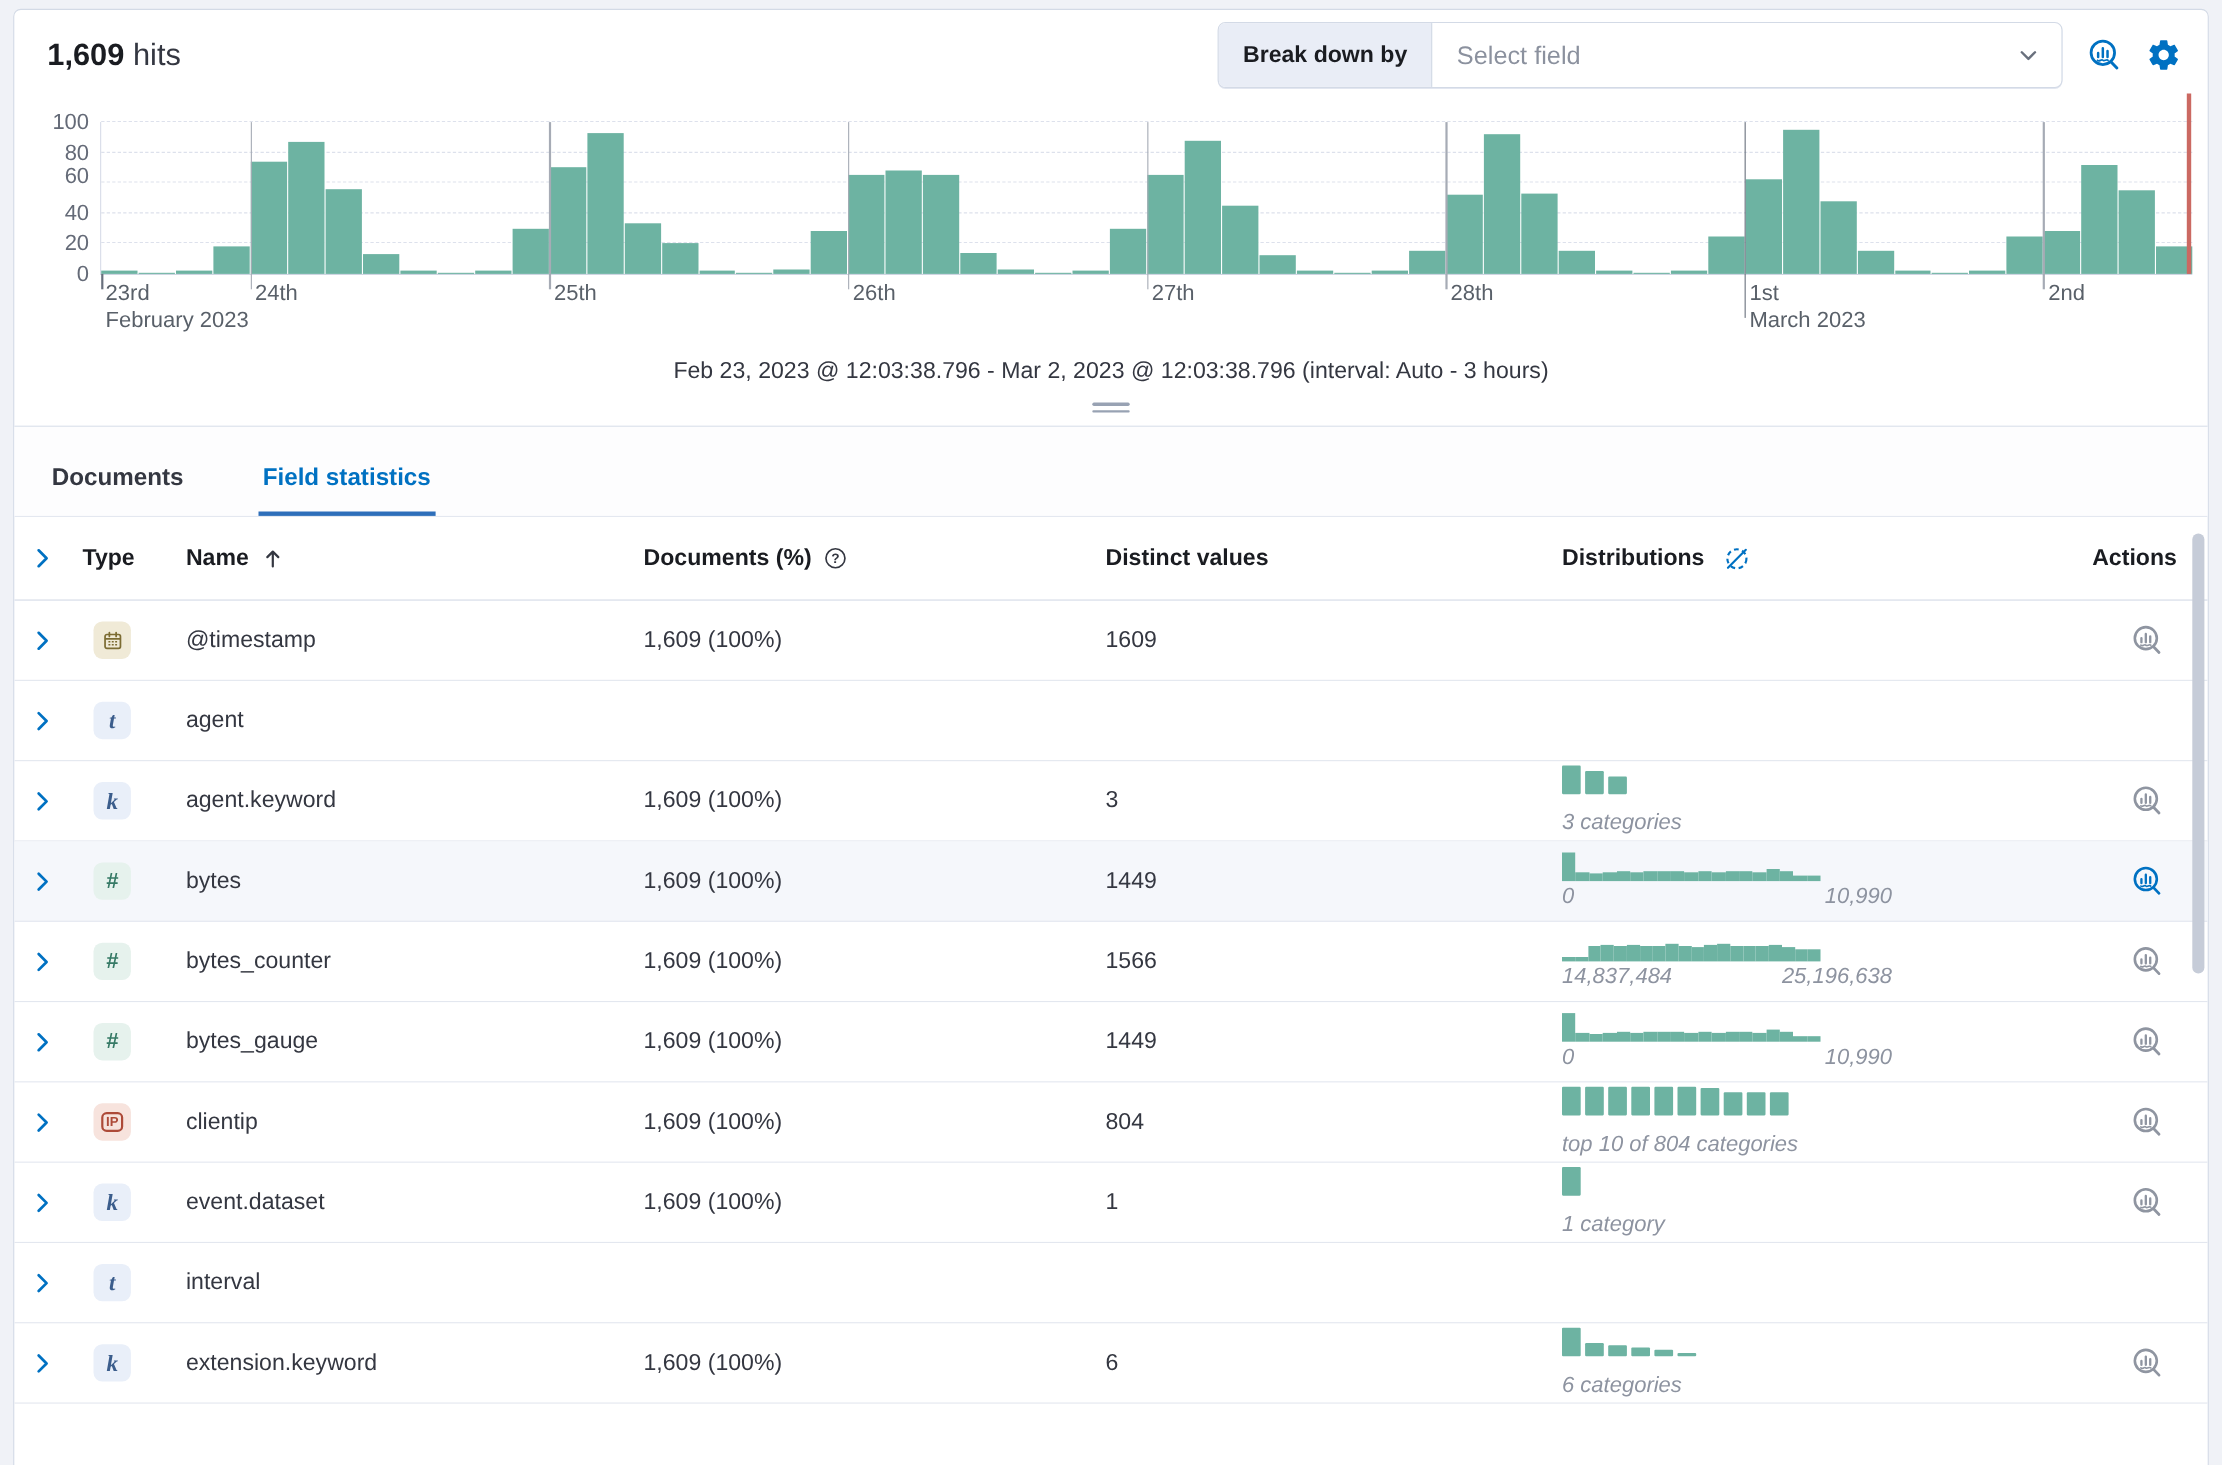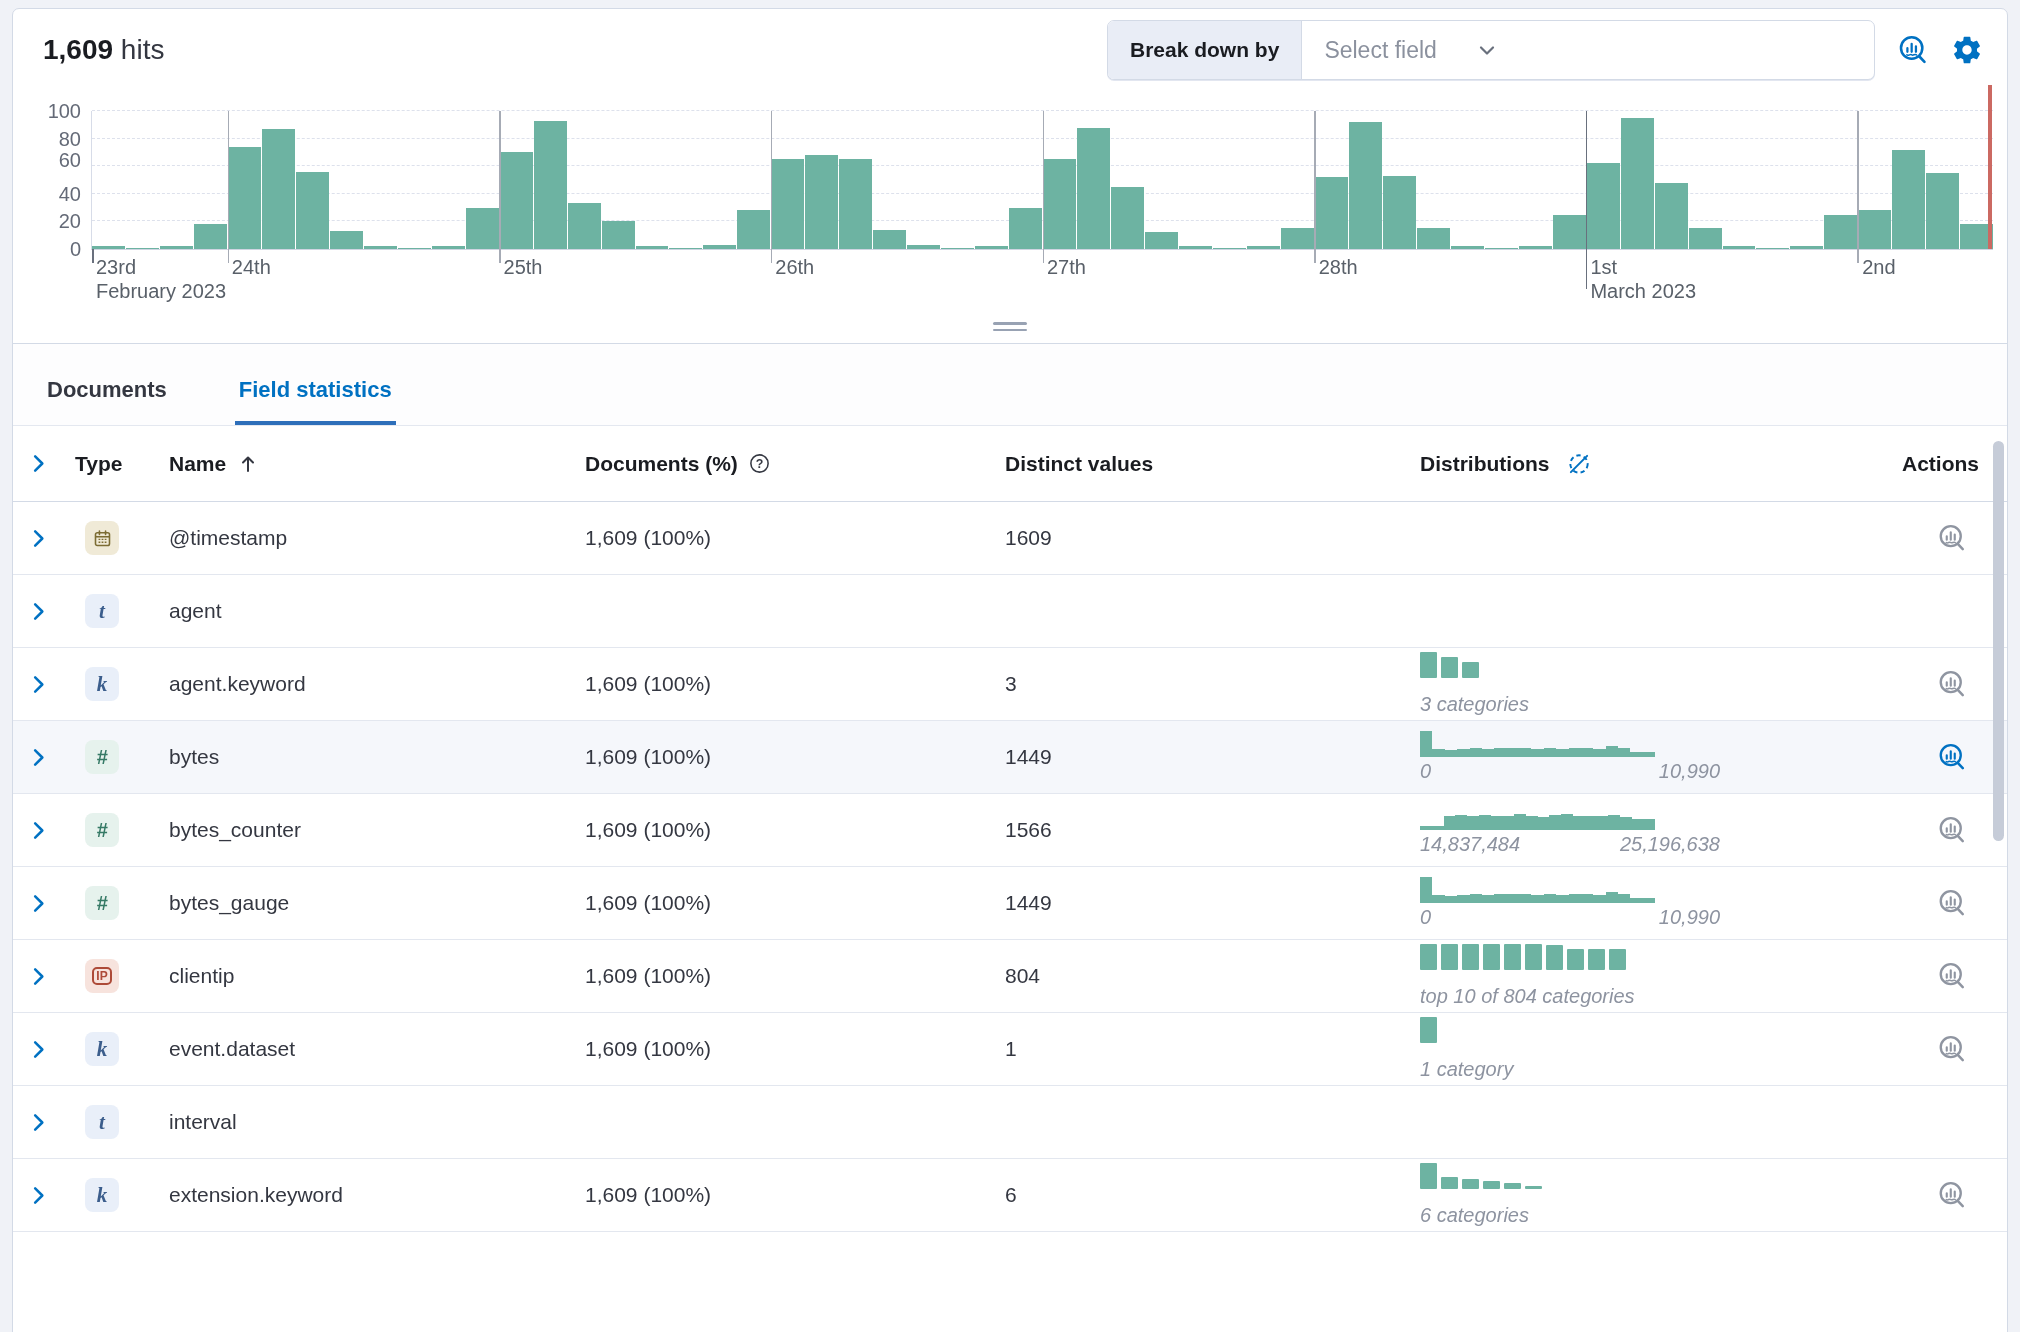--- a/index.html
+++ b/index.html
@@ -16,21 +16,21 @@
   }
   
   .chart-section{padding:0 14px;border-bottom:1px solid #d3dae6;}
   .chart-header{display:flex;justify-content:space-between;align-items:center;padding:20px 10px 0 16px;height:62px;box-sizing:border-box;}
   .hits{font-size:28px;color:#1a1c21;}
   .hits b{font-weight:700;}
   .hits span.lbl{color:#343741;font-weight:400;}
   .controls{display:flex;align-items:center;gap:22px;}
   .breakdown{display:flex;height:58px;width:766px;border:1px solid #d3dae6;border-radius:7px;overflow:hidden;background:#fff;box-shadow:0 1px 0 #e2e6f0;}
   .breakdown .prepend{background:#e9edf6;display:flex;align-items:center;padding:0 22px;font-weight:700;font-size:21px;color:#1a1c21;border-right:1px solid #d3dae6;}
-  .breakdown .select{flex:1;display:flex;align-items:center;justify-content:flex-start;padding:0 18px 0 22px;cursor:pointer;gap:38px;}
+  .breakdown .select{flex:1;display:flex;align-items:center;justify-content:space-between;padding:0 18px 0 22px;cursor:pointer;gap:38px;}
   .breakdown .placeholder{color:#8b919e;font-size:23px;}
   .icon-btn{background:none;border:none;padding:0;color:#0071c2;cursor:pointer;display:flex;align-items:center;}
   .chart-wrap{display:flex;margin-top:40px;}
   .y-axis{width:64px;position:relative;height:138px;flex:0 0 64px;}
   .y-axis span{position:absolute;right:10px;font-size:20px;color:#646a77;}
   .plot-col{flex:1;}
   .plot{position:relative;height:138px;border-left:1px solid #d7dce8;border-bottom:1px solid #cfd5e2;}
   .gridline{position:absolute;left:0;right:0;border-top:1px dashed #dde1ec;height:0;}
   .bars{position:absolute;left:0;right:0;top:0;bottom:0;display:flex;align-items:flex-end;gap:1px;}
   .bar{flex:1;background:#6db3a2;min-height:0;}
@@ -214,20 +214,21 @@
             <div class="xl" style="left: calc(21.4286% + 5px);"><span>25th</span></div>
             <div class="xl" style="left: calc(35.7143% + 5px);"><span>26th</span></div>
             <div class="xl" style="left: calc(50% + 5px);"><span>27th</span></div>
             <div class="xl" style="left: calc(64.2857% + 5px);"><span>28th</span></div>
             <div class="xl" style="left: calc(78.5714% + 5px);"><span>1st</span><span class="sub">March 2023</span></div>
             <div class="xl" style="left: calc(92.8571% + 5px);"><span>2nd</span></div>
           </div>
       </div>
     </div>
 
+    <div class="chart-caption">Feb 23, 2023 @ 12:03:38.796 - Mar 2, 2023 @ 12:03:38.796 (interval: Auto - 3 hours)</div>
     <div class="resize-handle">
         <i></i>
         <i></i>
       </div>
   </div>
 
   <div class="bottom-section">
     <div class="tabs" id="tabs">
         <div class="tab">Documents</div>
         <div class="tab active">Field statistics</div>

